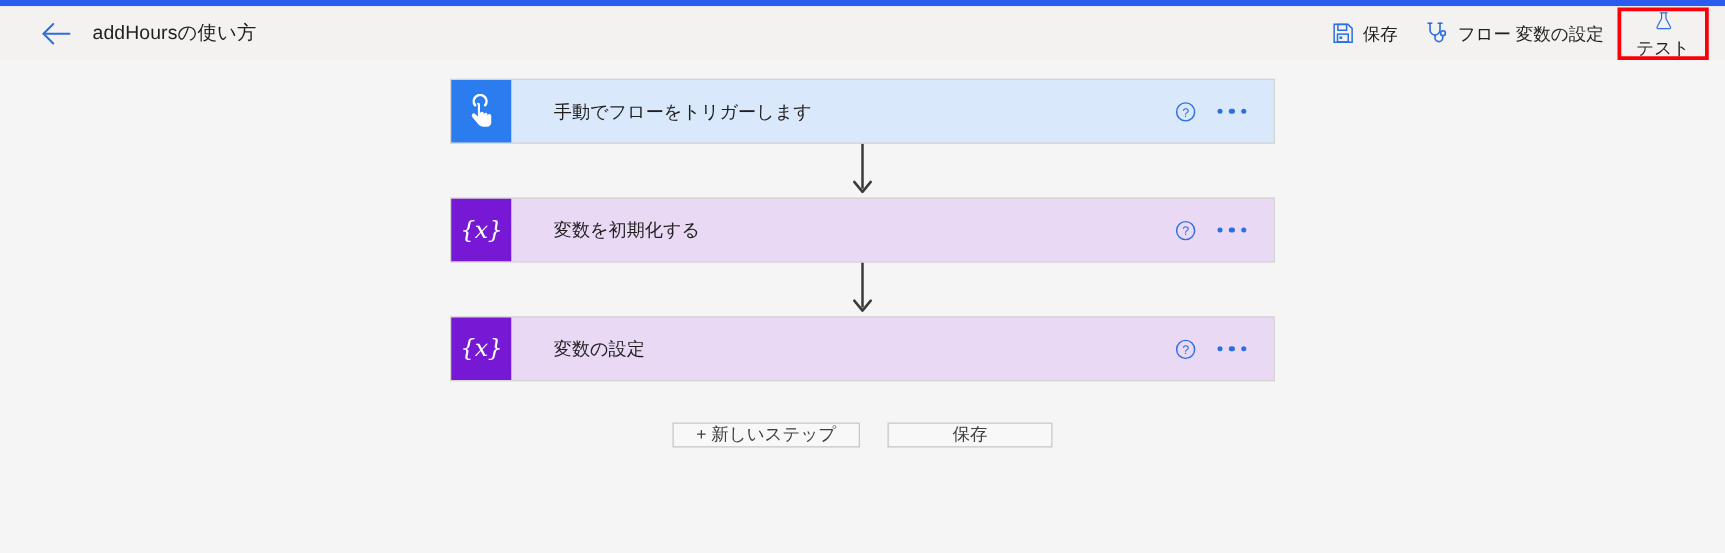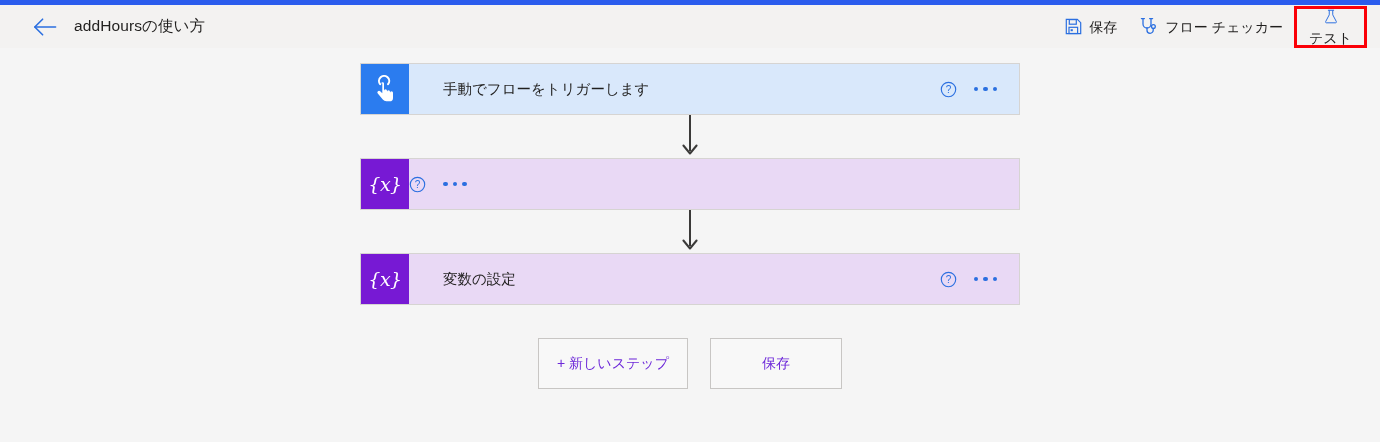--- a/index.html
+++ b/index.html
@@ -177,28 +177,28 @@
   .button-row {
     position: absolute;
     left: 360px;
     top: 290px;
     width: 660px;
     display: flex;
     justify-content: center;
     gap: 22px;
   }
   .flat-btn {
-    height: 51px;
+    height: 20px;
     min-width: 132px;
     padding: 0 18px;
     background: #f8f8f8;
     border: 1px solid #c8c6c4;
     font-size: 14px;
     font-family: "Liberation Sans", "DejaVu Sans", sans-serif;
-    color: #6d28d9;
+    color: #404040;
     cursor: pointer;
     display: flex;
     align-items: center;
     justify-content: center;
     white-space: nowrap;
     box-sizing: border-box;
   }
 </style>
 </head>
 <body>
@@ -231,21 +231,21 @@
     </div>
 
     <div class="cmd-item">
       <svg width="19" height="19" viewBox="0 0 19 19">
         <path d="M4.0 1.6 V7.0 a4.0 4.0 0 0 0 8.0 0 V1.6" fill="none" stroke="#2b6fe0" stroke-width="1.3" stroke-linecap="round"></path>
         <line x1="2.4" y1="1.6" x2="5.4" y2="1.6" stroke="#2b6fe0" stroke-width="1.3" stroke-linecap="round"></line>
         <line x1="10.6" y1="1.6" x2="13.6" y2="1.6" stroke="#2b6fe0" stroke-width="1.3" stroke-linecap="round"></line>
         <path d="M8.0 11.0 V13.2 a3.1 3.1 0 0 0 6.2 0 V11.4" fill="none" stroke="#2b6fe0" stroke-width="1.3" stroke-linecap="round"></path>
         <circle cx="14.4" cy="9.5" r="1.9" fill="none" stroke="#2b6fe0" stroke-width="1.3"></circle>
       </svg>
-      <span class="cmd-label">フロー チェッカー</span>
+      <span class="cmd-label">フロー 変数の設定</span>
     </div>
 
     <div class="cmd-item highlighted">
       <svg width="18" height="19" viewBox="0 0 18 19">
         <path d="M6.8 1.6 V7.4 L2.2 16.0 a1.0 1.0 0 0 0 0.9 1.5 H14.9 a1.0 1.0 0 0 0 0.9 -1.5 L11.2 7.4 V1.6" fill="none" stroke="#2b6fe0" stroke-width="1.25" stroke-linejoin="round"></path>
         <line x1="5.6" y1="1.6" x2="12.4" y2="1.6" stroke="#2b6fe0" stroke-width="1.25" stroke-linecap="round"></line>
       </svg>
       <span class="cmd-label">テスト</span>
     </div>
 
@@ -285,20 +285,21 @@
       <svg width="22" height="43" viewBox="0 0 22 43">
         <line x1="11" y1="0" x2="11" y2="36" stroke="#3b3a39" stroke-width="2"></line>
         <path d="M4.4 30.5 L11 38.5 L17.6 30.5" fill="none" stroke="#3b3a39" stroke-width="2" stroke-linecap="round" stroke-linejoin="round"></path>
       </svg>
     </div>
 
     <div class="card action">
       <div class="card-icon">
         <span class="glyph-x">{x}</span>
       </div>
+      <div class="card-title">変数を初期化する</div>
       <div class="card-actions">
         <div class="icon-btn">
           <svg width="17" height="17" viewBox="0 0 17 17">
             <circle cx="8.5" cy="8.5" r="7.2" fill="none" stroke="#2b6fe0" stroke-width="1.15"></circle>
             <text x="8.5" y="12.3" text-anchor="middle" font-size="10" fill="#2b6fe0" font-family="Liberation Sans, sans-serif">?</text>
           </svg>
         </div>
         <div class="dots">
           <span></span>
           <span></span>

